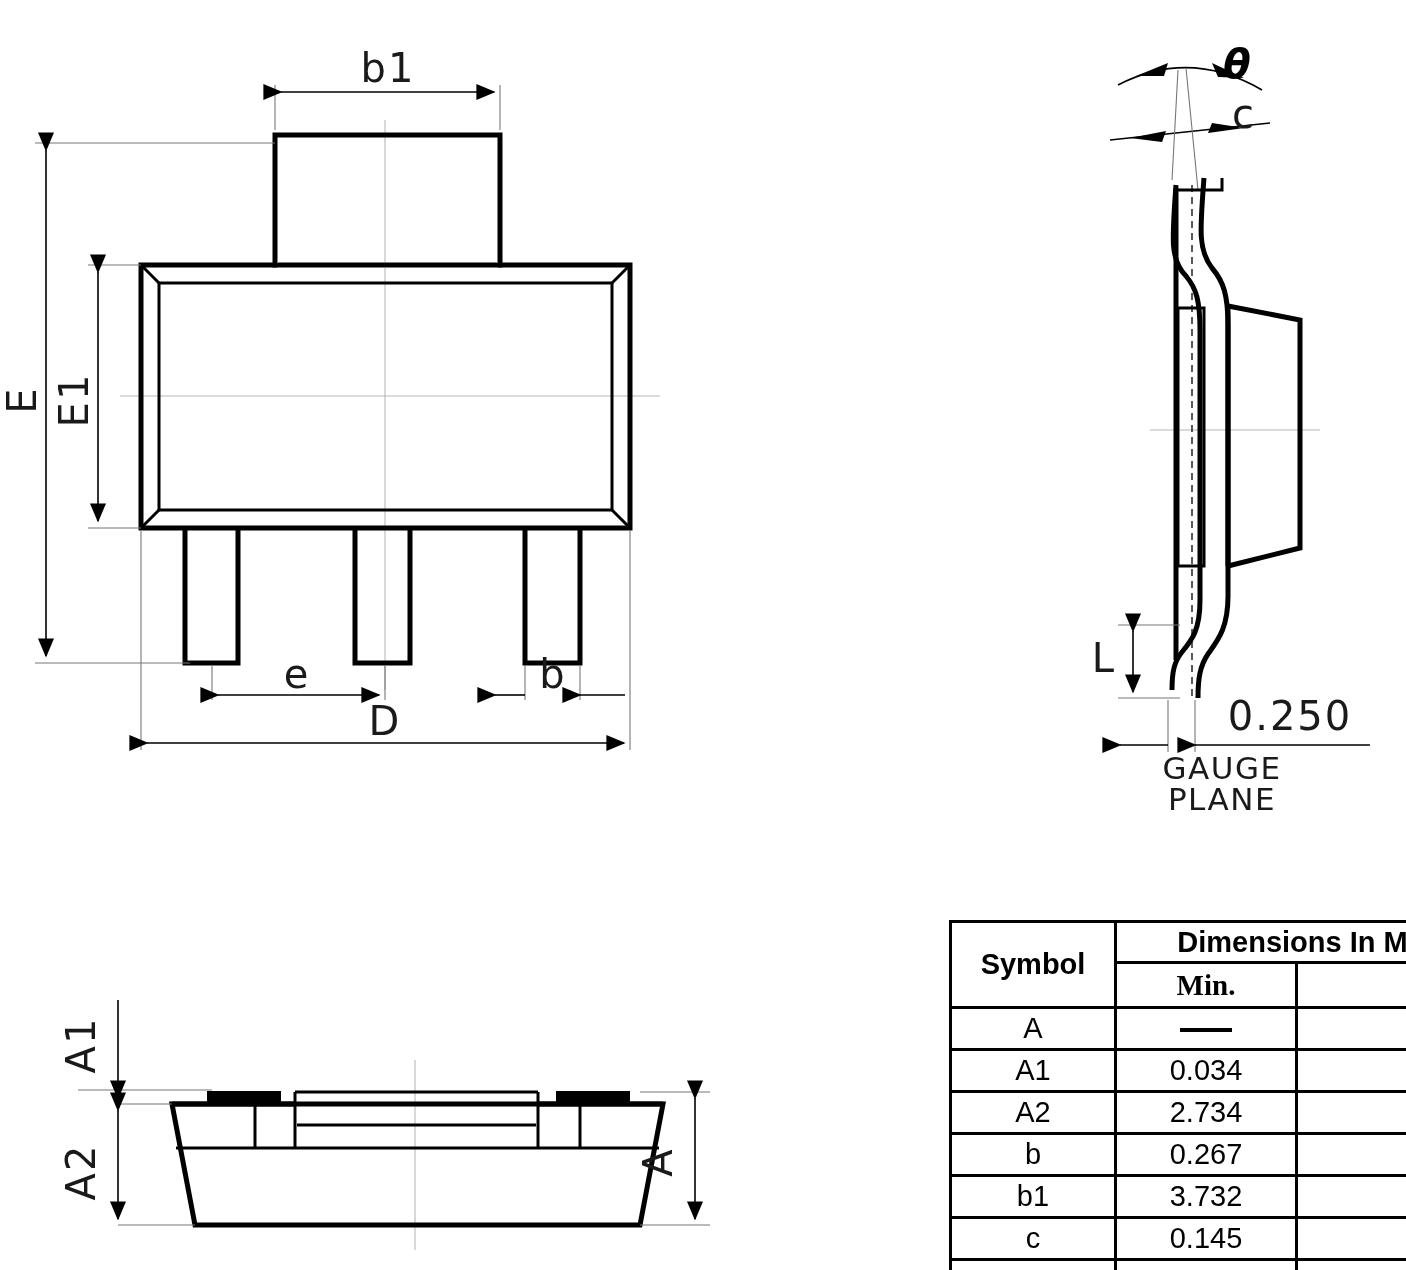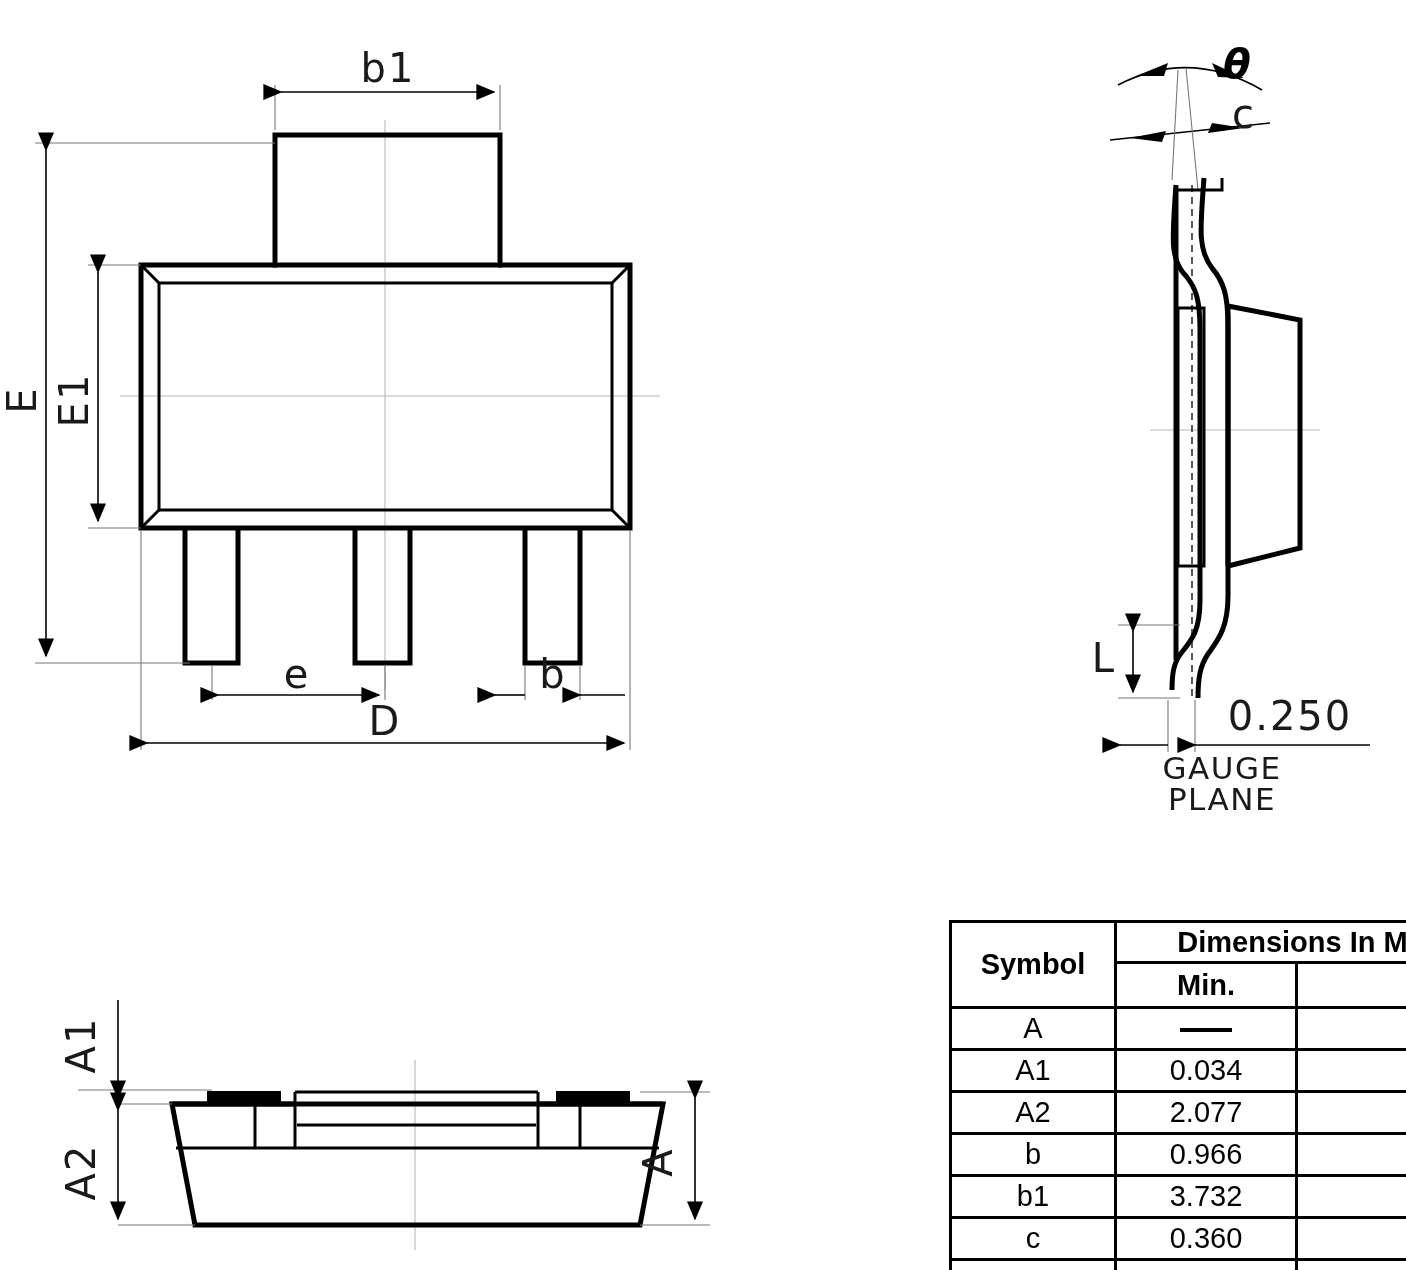--- a/index.html
+++ b/index.html
@@ -82,21 +82,21 @@
     color: #000000;
   }
   table.dimtable td {
     font-size: 29px;
     color: #000000;
     height: 39px;
     line-height: 39px;
   }
   th.sym-head   { width: 162px; height: 80px; }
   th.span-head  { height: 38px; font-size: 30px; }
-  th.sub-head   { height: 42px; font-size: 29px; }
+  th.sub-head   { height: 42px; font-size: 29px; font-family: Liberation Serif, serif; }
   td.sym-cell   { width: 162px; }
   td.val-cell   { width: 199px; }
   .dash-mark {
     display: inline-block;
     width: 52px;
     height: 0;
     border-top: 4px solid #000000;
     vertical-align: middle;
   }
 </style>
@@ -275,36 +275,36 @@
             <td class="val-cell"><span class="dash-mark"></span></td>
             <td class="val-cell"></td>
           </tr>
           <tr>
             <td class="sym-cell">A1</td>
             <td class="val-cell">0.034</td>
             <td class="val-cell"></td>
           </tr>
           <tr>
             <td class="sym-cell">A2</td>
-            <td class="val-cell">2.077</td>
+            <td class="val-cell">2.734</td>
             <td class="val-cell"></td>
           </tr>
           <tr>
             <td class="sym-cell">b</td>
-            <td class="val-cell">0.966</td>
+            <td class="val-cell">0.267</td>
             <td class="val-cell"></td>
           </tr>
           <tr>
             <td class="sym-cell">b1</td>
             <td class="val-cell">3.732</td>
             <td class="val-cell"></td>
           </tr>
           <tr>
             <td class="sym-cell">c</td>
-            <td class="val-cell">0.360</td>
+            <td class="val-cell">0.145</td>
             <td class="val-cell"></td>
           </tr>
           <tr>
             <td class="sym-cell">D</td>
             <td class="val-cell">6.300</td>
             <td class="val-cell"></td>
           </tr>
         </tbody>
     </table>
   </div>

